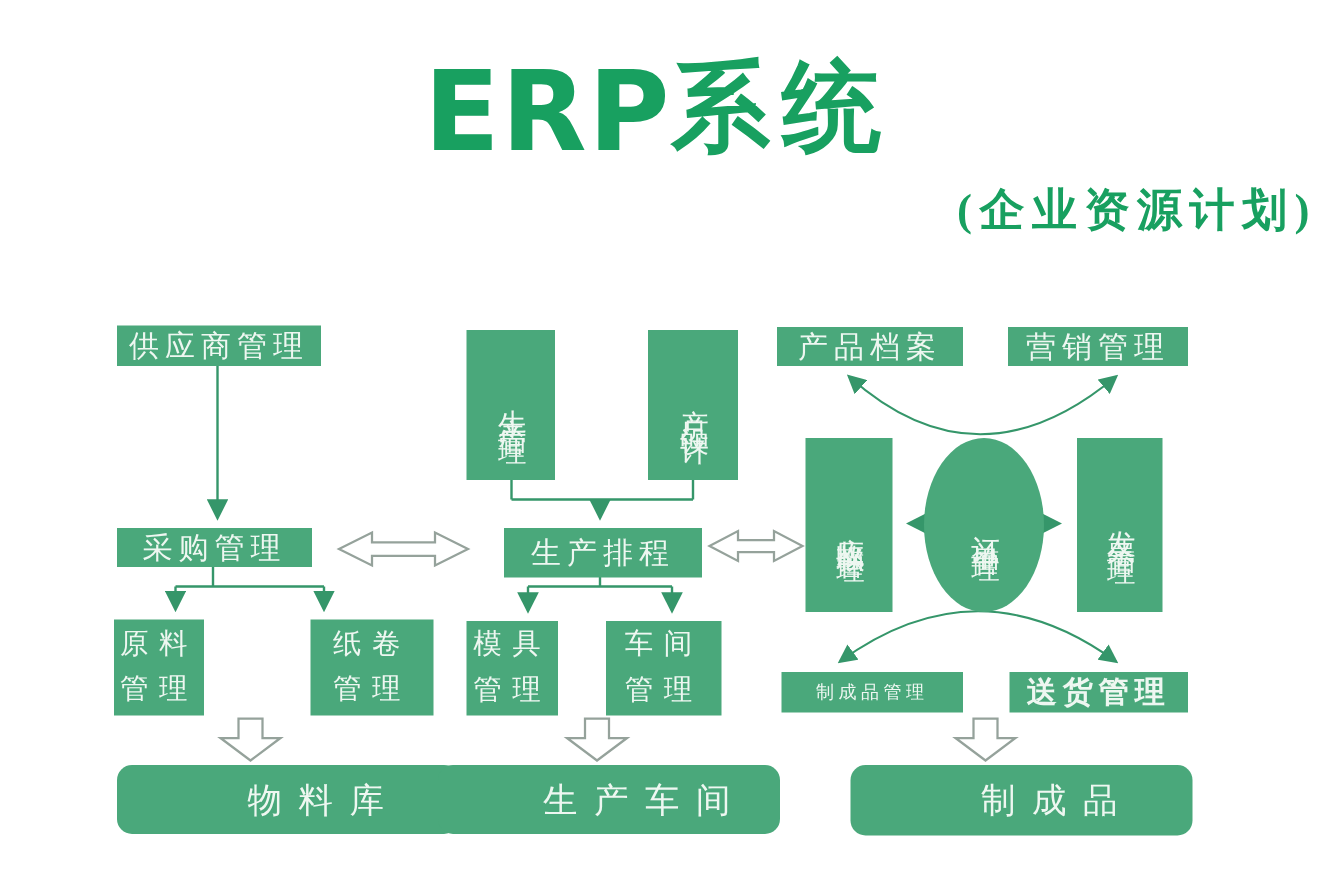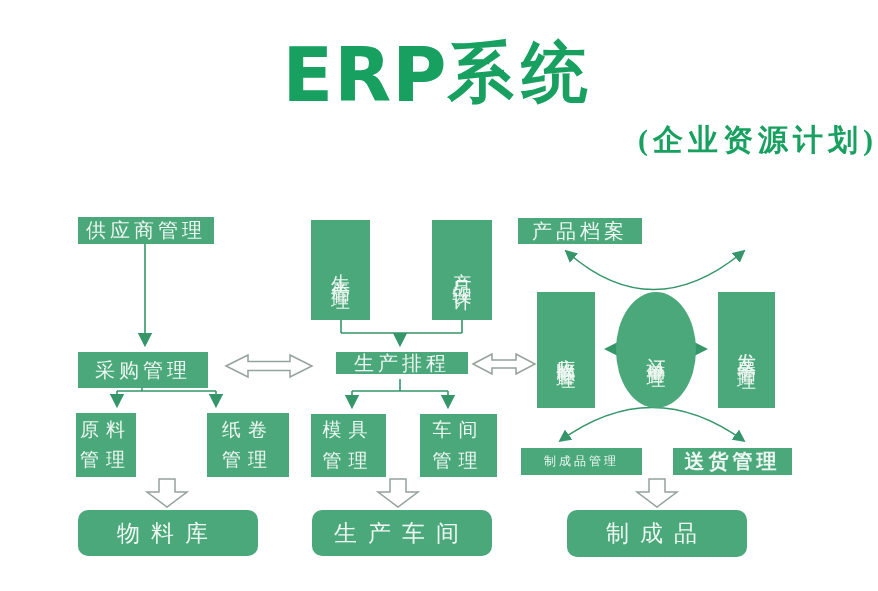--- a/index.html
+++ b/index.html
@@ -20,21 +20,21 @@
   .subtitle{position:absolute;left:0;right:0;top:120px;text-align:right;color:var(--title-green);
     font-size:30px;font-weight:600;letter-spacing:5px;}
   .node{
     position:absolute;background:var(--node-fill);color:#eef7f1;
     display:flex;align-items:center;justify-content:center;text-align:center;
   }
   .h{font-size:20px;letter-spacing:4px;}
   .h5{font-size:12px;letter-spacing:3px;font-family:Liberation Serif, serif;}
   .two{font-size:19px;letter-spacing:7px;white-space:pre-line;line-height:1.6;}
   .v{writing-mode:vertical-rl;font-size:19px;letter-spacing:6px;}
-  .r{border-radius:10px;font-size:23px;letter-spacing:11px;}
+  .r{border-radius:10px;font-size:23px;letter-spacing:11px;padding-left:48px;}
   .ellipse{border-radius:50%;}
 </style>
 </head>
 <body>
 
 <div id="stage">
 
   <svg id="connectors" viewBox="0 0 878 591" xmlns="http://www.w3.org/2000/svg">
     <defs>
       <marker id="ah" viewBox="0 0 10 10" refX="8.5" refY="5" markerWidth="9" markerHeight="9" orient="auto-start-reverse">
@@ -95,37 +95,38 @@
       <polygon points="649,479 665,479 665,492 677,492 657,507 637,492 649,492"></polygon>
     </g>
   </svg>
 
   <div class="title-wrap">
     <span class="title-latin">ERP</span><span class="title-cjk">系统</span>
   </div>
   <div class="subtitle">(企业资源计划)</div>
 
   <div class="node h" style="left:78px;top:217px;width:136px;height:27px;">供应商管理</div>
-  <div class="node h" style="left:78px;top:352px;width:130px;height:36px;">采购管理</div>
+  <div class="node h" style="left:78px;top:352px;width:130px;height:26px;">采购管理</div>
   <div class="node two" style="left:76px;top:413px;width:60px;height:64px;">原料
 管理</div>
   <div class="node two" style="left:175px;top:413px;width:82px;height:64px;margin-left:32px;">纸卷
 管理</div>
   <div class="node r" style="left:78px;top:510px;width:180px;height:46px;">物料库</div>
 
   <div class="node v" style="left:311px;top:220px;width:59px;height:100px;">生产管理</div>
   <div class="node v" style="left:432px;top:220px;width:60px;height:100px;">产品设计</div>
-  <div class="node h" style="left:336px;top:352px;width:132px;height:22px;">生产排程</div>
-  <div class="node two" style="left:311px;top:414px;width:75px;height:63px;">模具
+  <div class="node h" style="left:336px;top:352px;width:132px;height:33px;">生产排程</div>
+  <div class="node two" style="left:311px;top:414px;width:61px;height:63px;">模具
 管理</div>
-  <div class="node two" style="left:420px;top:414px;width:77px;height:63px;">车间
+  <div class="node two" style="left:404px;top:414px;width:77px;height:63px;">车间
 管理</div>
-  <div class="node r" style="left:312px;top:510px;width:180px;height:46px;">生产车间</div>
+  <div class="node r" style="left:292px;top:510px;width:180px;height:46px;">生产车间</div>
 
   <div class="node h" style="left:518px;top:218px;width:124px;height:26px;">产品档案</div>
+  <div class="node h" style="left:672px;top:218px;width:120px;height:26px;">营销管理</div>
   <div class="node v" style="left:537px;top:292px;width:58px;height:116px;letter-spacing:3px;">应收款管理</div>
   <div class="node v ellipse" style="left:616px;top:292px;width:80px;height:116px;letter-spacing:4px;">订单管理</div>
   <div class="node v" style="left:718px;top:292px;width:57px;height:116px;">发票管理</div>
   <div class="node h5" style="left:521px;top:448px;width:121px;height:27px;">制成品管理</div>
   <div class="node h" style="left:673px;top:448px;width:119px;height:27px;font-weight:bold;">送货管理</div>
   <div class="node r" style="left:567px;top:510px;width:180px;height:47px;">制成品</div>
 
 </div>
 
 </body></html>

